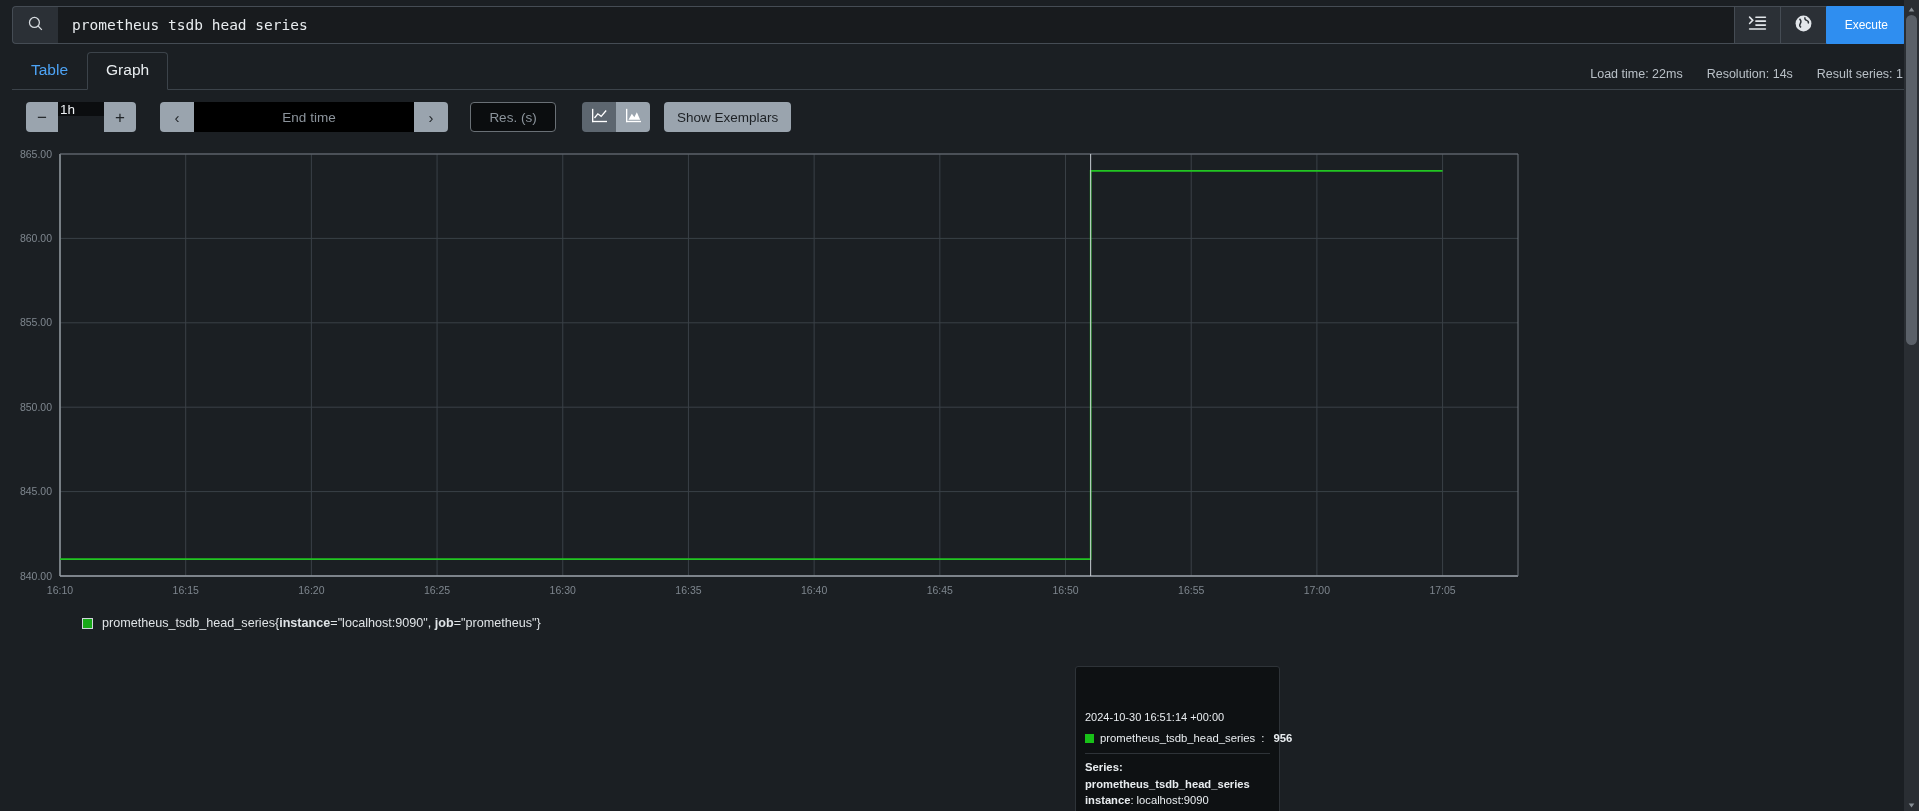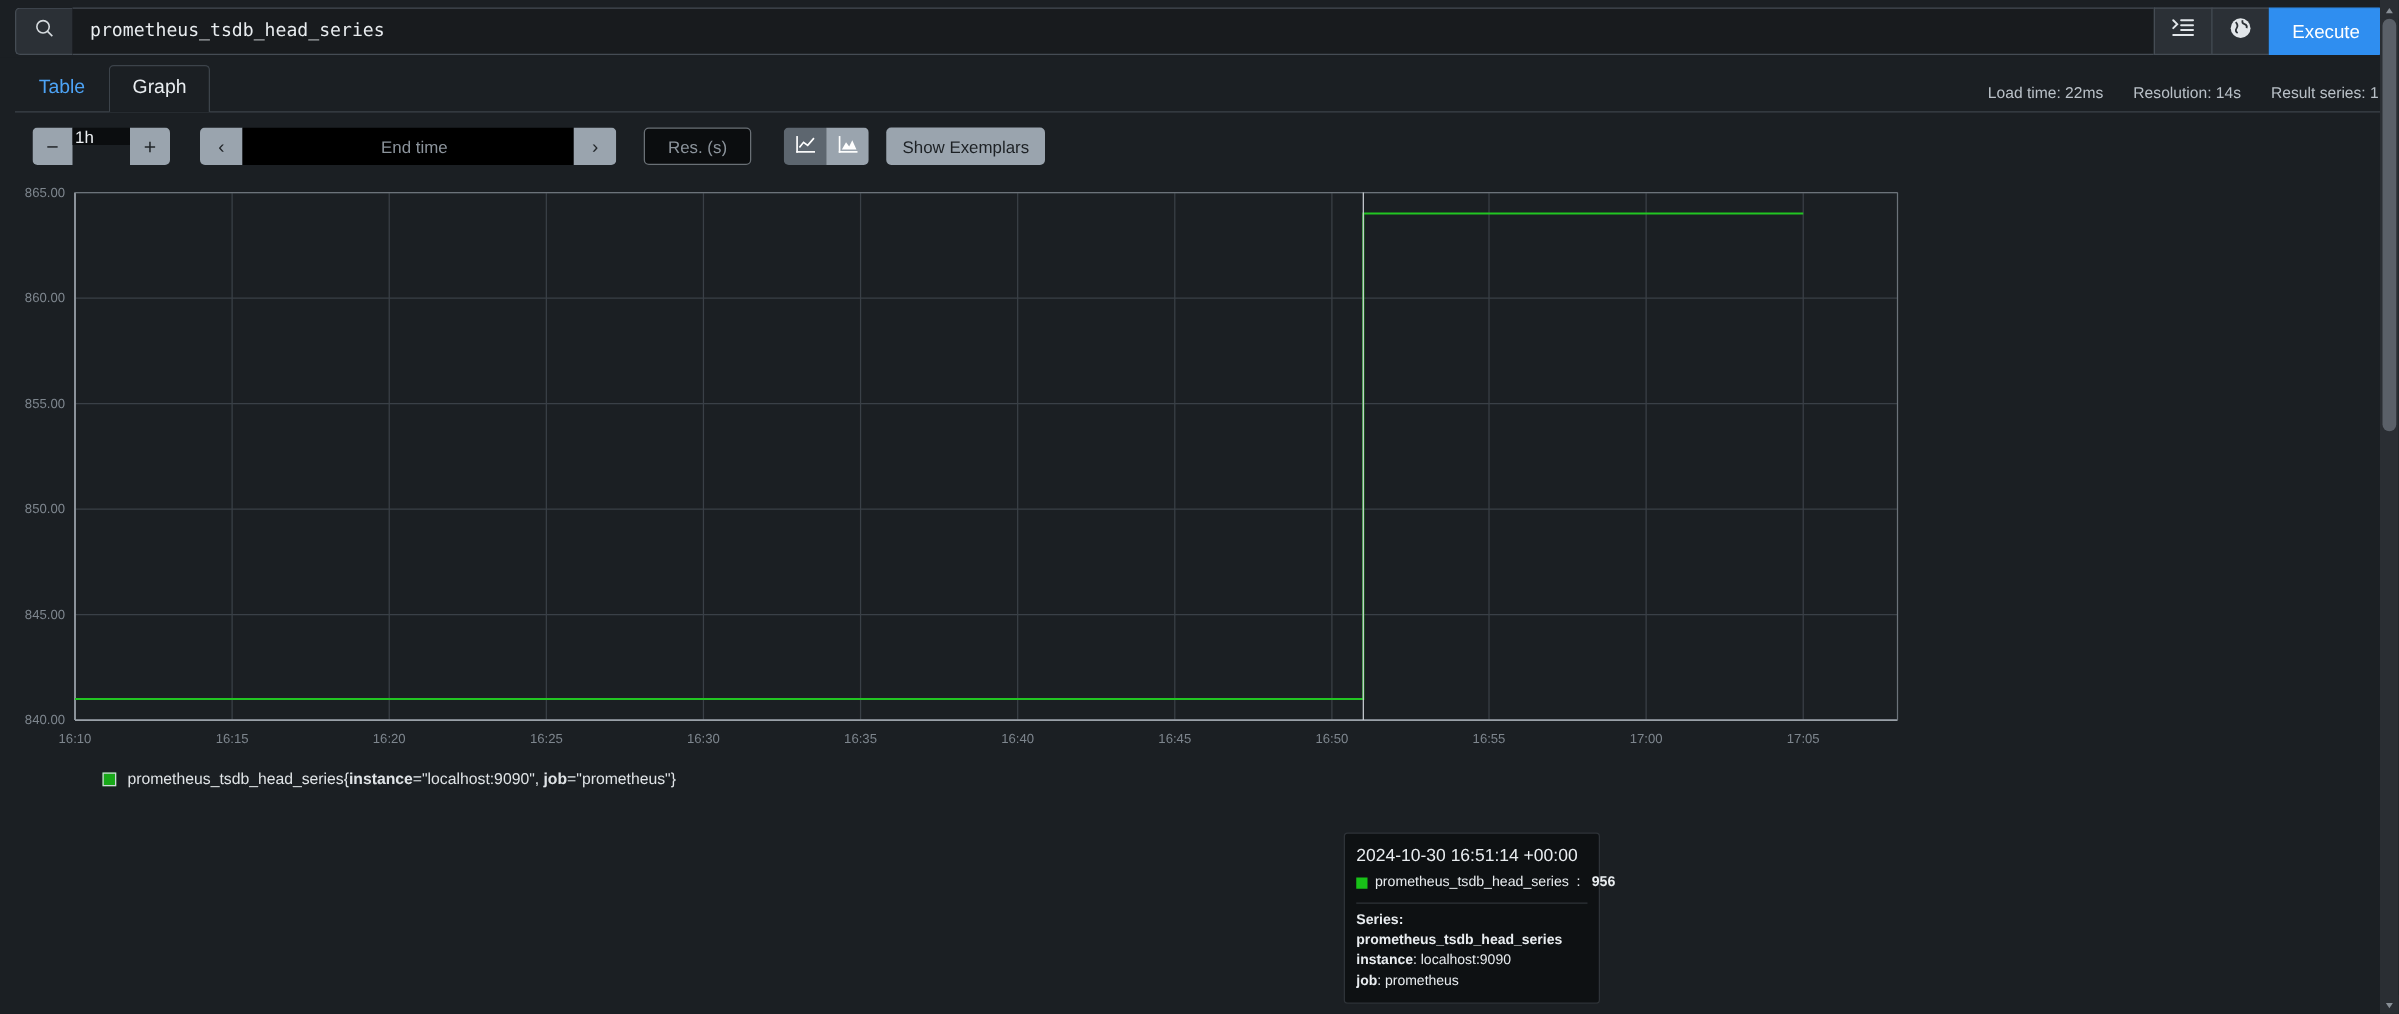--- a/index.html
+++ b/index.html
@@ -40,21 +40,21 @@
   .qb-iconbtn {
     width: 46px; background: #2b3036;
     border: 1px solid #454c54; border-right: none;
     display: flex; align-items: center; justify-content: center;
     cursor: pointer;
   }
   .qb-iconbtn svg { width: 19px; height: 19px; }
   .execute-btn {
     background: #2f8ef0; color: #fff;
     border: 1px solid #2f8ef0; border-radius: 0 4px 4px 0;
-    font-size: 15px; padding: 4px 18px;
+    font-size: 12px; padding: 4px 18px;
     cursor: pointer; white-space: nowrap;
   }
 
   
   .tabsrow {
     position: relative;
     display: flex; align-items: flex-end;
     height: 40px; padding: 0 12px;
     margin-top: 4px;
   }
@@ -98,21 +98,21 @@
   }
   .gbtn.dark { background: #0b0d0f; color: #eef1f4; cursor: text; }
   .range-minus, .range-plus { width: 32px; height: 30px; }
   .range-value {
     width: 46px; height: 14px; font-size: 13.5px;
     font-family: "Liberation Sans", sans-serif;
   }
   .endtime-group { margin-left: 10px; }
   .et-arrow { width: 34px; height: 30px; font-size: 15px; }
   .endtime-input {
-    width: 265px; height: 30px; background: #000; border: none;
+    width: 220px; height: 30px; background: #000; border: none;
     color: #bef264; text-align: center; font-size: 13.5px; outline: none; padding-left: 12px;
   }
   .endtime-input::placeholder { color: #8c949c; opacity: 1; }
   .res-input {
     width: 86px; height: 30px; background: #0b0d0f;
     border: 1px solid #6a7076; border-radius: 4px;
     color: #8c949c; text-align: center; font-size: 13.5px; outline: none;
     margin-left: 8px;
   }
   .res-input::placeholder { color: #8c949c; opacity: 1; }
@@ -143,21 +143,21 @@
     position: absolute;
     left: 1075px; top: 524px;
     width: 205px;
     background: #0e1113;
     border: 1px solid #2e3338;
     border-radius: 3px;
     padding: 7px 9px 9px 9px;
     font-size: 11.2px; color: #e9edf0; line-height: 1.45;
     z-index: 20;
   }
-  .tt-time { font-size: 14px; color: #e9edf0; margin-bottom: 4px; }
+  .tt-time { font-size: 11px; color: #e9edf0; margin-bottom: 4px; margin-top: 36px; }
   .tt-val { display: flex; align-items: center; gap: 6px; font-size: 11.3px; }
   .tt-swatch { width: 9px; height: 9px; background: #18c118; display: inline-block; flex: none; }
   .tt-val b { font-weight: bold; }
   .tt-hr { height: 1px; background: #2e3338; margin: 7px 0 5px 0; }
   .tt-series-title { font-weight: bold; font-size: 11.3px; }
   .tt-line { font-size: 11.2px; }
   .tt-line b { font-weight: bold; }
 
   
   .legend {

